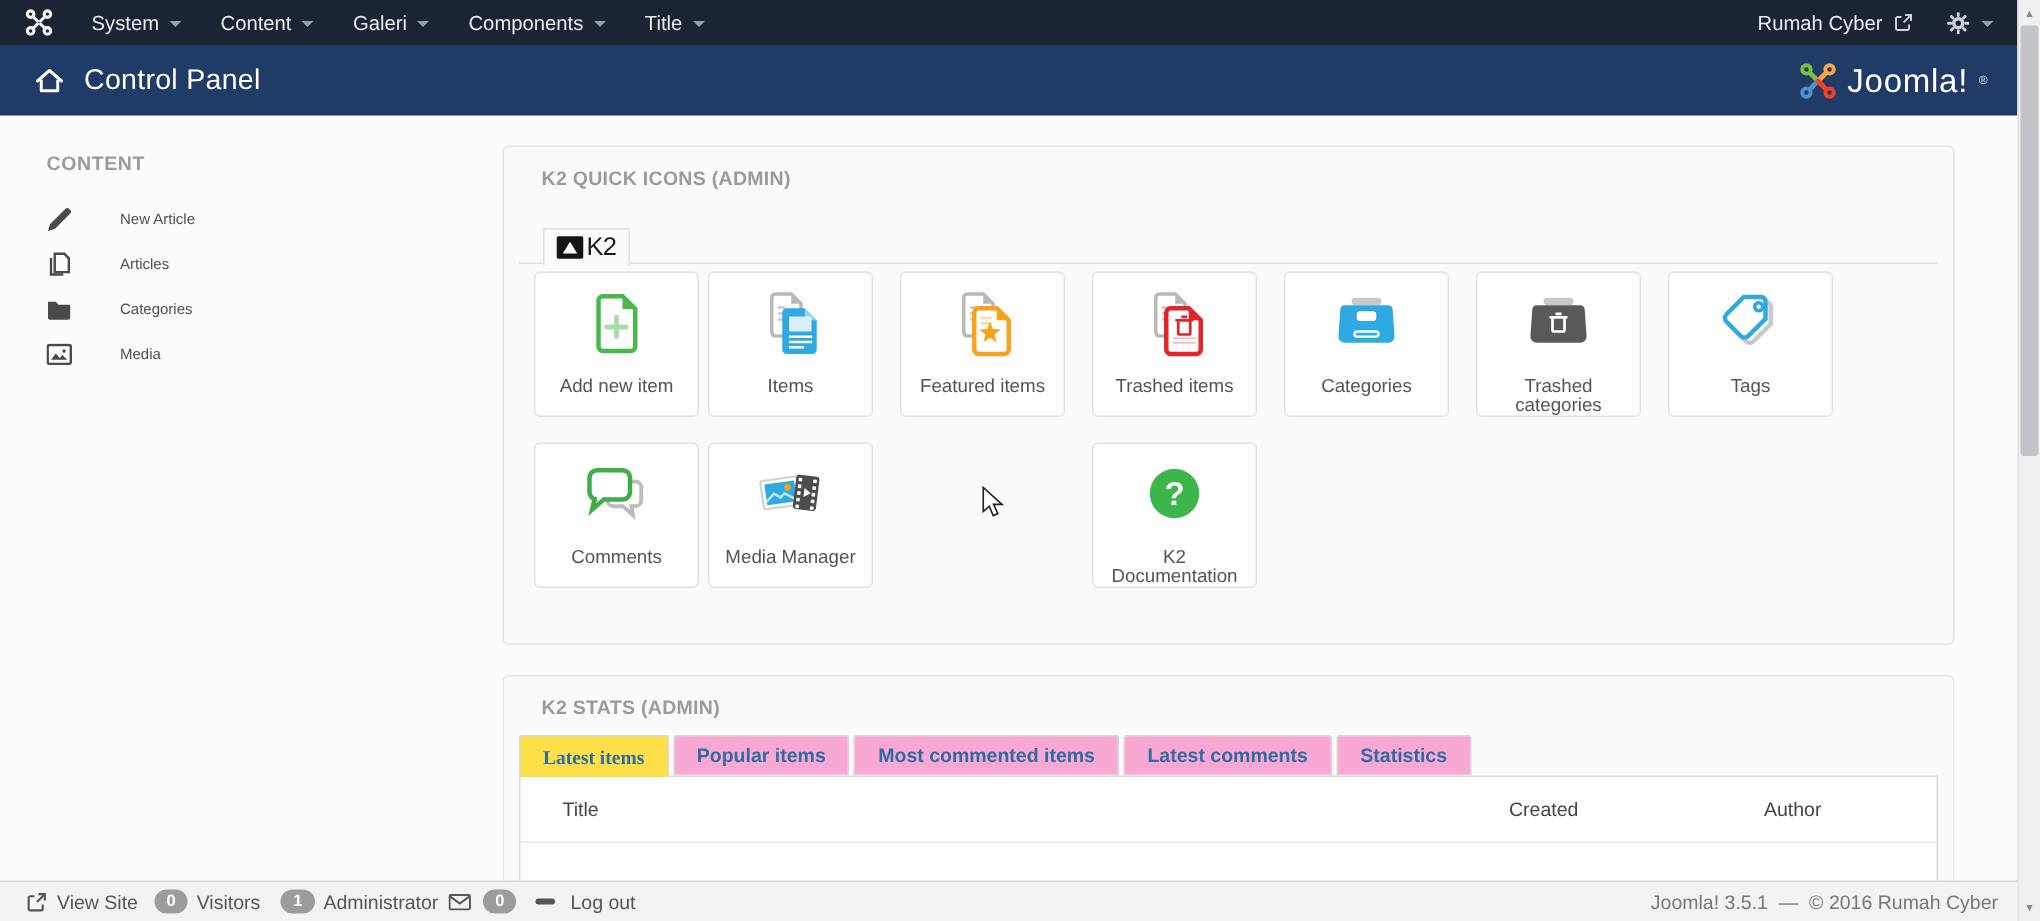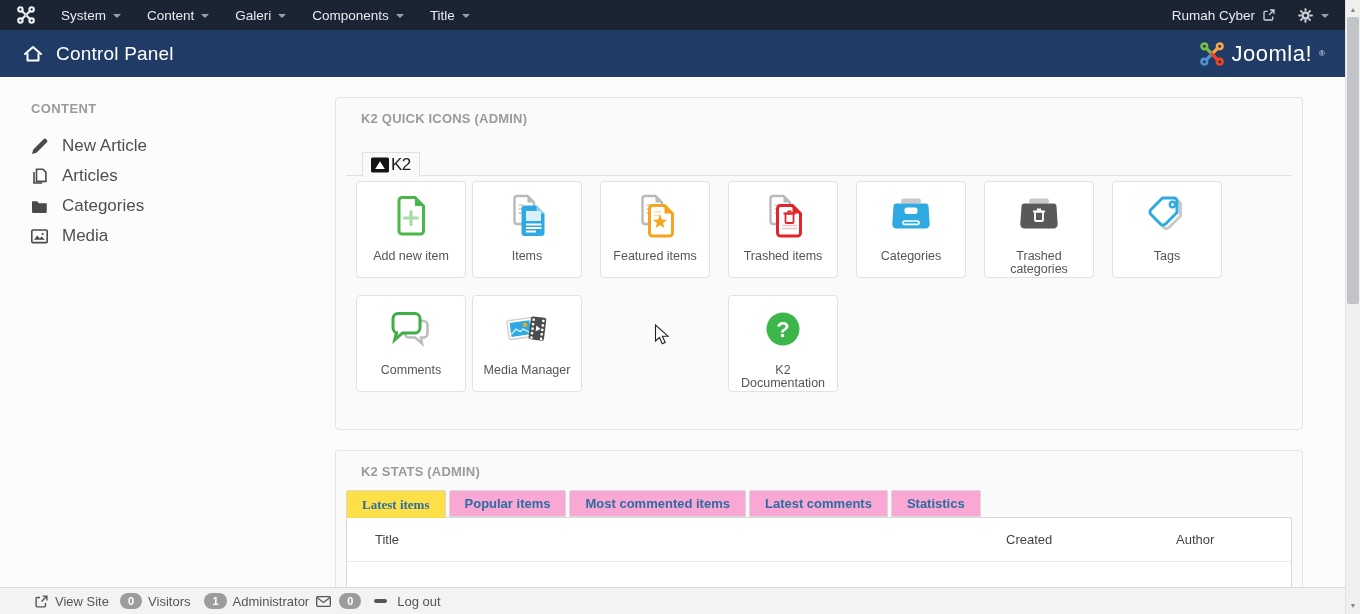--- a/index.html
+++ b/index.html
@@ -23,21 +23,21 @@
     background:#1f3b66; display:flex; align-items:center; color:#fff; z-index:5;}
   .home-btn { margin:0 13px 0 23px; display:flex; cursor:pointer;}
   .page-title { font-size:19px; font-weight:400; letter-spacing:.2px;}
   .brand { margin-left:auto; margin-right:20px; display:flex; align-items:center; gap:7px;}
   .brand-text { font-size:22px; color:#fff; letter-spacing:.5px;}
   .brand-reg { font-size:8px; vertical-align:super; color:#dfe5ec;}
   
   .main { position:absolute; left:0; top:77px; width:1345px; height:510px; background:#fcfcfc; overflow:hidden;}
   .sidebar { position:absolute; left:31px; top:24px; width:285px;}
   .sidebar-heading { color:#9b9b9b; font-weight:bold; font-size:13px; letter-spacing:.4px; margin-bottom:15px;}
-  .sidebar-item { display:flex; align-items:center; gap:14px; color:#4f4f4f; font-size:17px; height:30px; cursor:pointer;}
+  .sidebar-item { display:flex; align-items:center; gap:32px; color:#4f4f4f; font-size:10px; height:30px; cursor:pointer;}
   .sidebar-item svg { flex:0 0 auto; }
   
   .panel { position:absolute; left:335px; width:968px; background:#fafafa; border:1px solid #e3e3e6; border-radius:4px;}
   #panel-quick { top:20px; height:333px; }
   #panel-stats { top:373px; height:160px; border-radius:4px 4px 0 0; border-bottom:none;}
   .panel-legend { color:#9b9b9b; font-weight:bold; font-size:13px; padding:13px 0 0 25px; letter-spacing:.2px;}
   
   .k2tab-row { position:relative; margin:25px 10px 0 10px; height:25px; border-bottom:1px solid #e1e1e4; padding-left:16px;}
   .k2tab { display:inline-flex; align-items:center; height:25px; background:#fafafa;
     border:1px solid #e1e1e4; border-bottom:none; position:relative; top:1px; padding:0 8px; gap:2px; cursor:pointer;}
@@ -52,21 +52,21 @@
   .tabs-row { position:relative; z-index:2; display:flex; gap:3px; margin:11px 10px 0 10px; align-items:flex-start; height:27px;}
   .tab { height:27px; padding:0 15px; display:flex; align-items:center; font-size:13px; font-weight:bold;
     color:#2d6ca2; background:#f9a8d4; border:1px solid #d9d9dc; border-radius:2px 2px 0 0; cursor:pointer; white-space:nowrap;}
   .tab.active { background:#fde047; border-bottom:none; height:28px;font-family:Liberation Serif, serif; }
   .tab-content { position:relative; z-index:1; margin:0 10px; background:#fff; border:1px solid #d9d9dc; height:120px;}
   .thead { position:relative; height:44px; border-bottom:1px solid #e8e8e8;}
   .th { position:absolute; top:14px; font-size:13px; color:#444;}
   .th-title { left:28px; } .th-created { left:659px; } .th-author { left:829px; }
   
   .statusbar { position:absolute; left:0; top:587px; width:1345px; height:27px; background:#f3f3f4;
-    border-top:1px solid #d9d9d9; display:flex; align-items:center; font-size:13px; color:#555; padding-left:35px; z-index:5;}
+    border-top:1px solid #d9d9d9; display:flex; align-items:center; font-size:13px; color:#555; padding-left:18px; z-index:5;}
   .sb-group { display:flex; align-items:center; cursor:pointer;}
   .badge { background:#9c9c9c; color:#fff; font-size:11px; font-weight:bold; border-radius:9px;
     padding:2px 8px; min-width:10px; text-align:center; line-height:12px;}
   .dash-ic { display:inline-block; width:13px; height:3.5px; background:#555; border-radius:2px;}
   .sb-right { margin-left:auto; margin-right:13px; color:#777; white-space:nowrap;}
   
   .scrollbar { position:absolute; right:0; top:0; width:15px; height:614px; background:#f0f0f1; border-left:1px solid #e2e2e2; z-index:9;}
   .sb-arrow { position:absolute; left:0; width:14px; height:16px; color:#85888b; font-size:7px;
     display:flex; align-items:center; justify-content:center; cursor:pointer;}
   .sb-up { top:1px; } .sb-down { bottom:1px; }
@@ -386,20 +386,25 @@
     <svg width="15" height="11" viewBox="0 0 15 11">
       <rect x="0.7" y="0.7" width="13.6" height="9.6" rx="1" fill="none" stroke="#555" stroke-width="1.3"></rect>
       <path d="M1 1.6 L7.5 6.4 L14 1.6" fill="none" stroke="#555" stroke-width="1.3"></path>
     </svg>
     <span class="badge">0</span>
   </span>
   <span class="sb-group" style="margin-left:13px; gap:10px;">
     <span class="dash-ic"></span>
     <span>Log out</span>
   </span>
+  <span class="sb-right">
+    <span>Joomla! 3.5.1</span>
+    &nbsp;<span>—</span>&nbsp;
+    <span>© 2016 Rumah Cyber</span>
+  </span>
 </div>
 
 <div class="scrollbar">
   <span class="sb-arrow sb-up">▲</span>
   <span class="sb-thumb"></span>
   <span class="sb-arrow sb-down">▼</span>
 </div>
 
 <span class="cursor">
   <svg width="17" height="23" viewBox="0 0 17 23">

